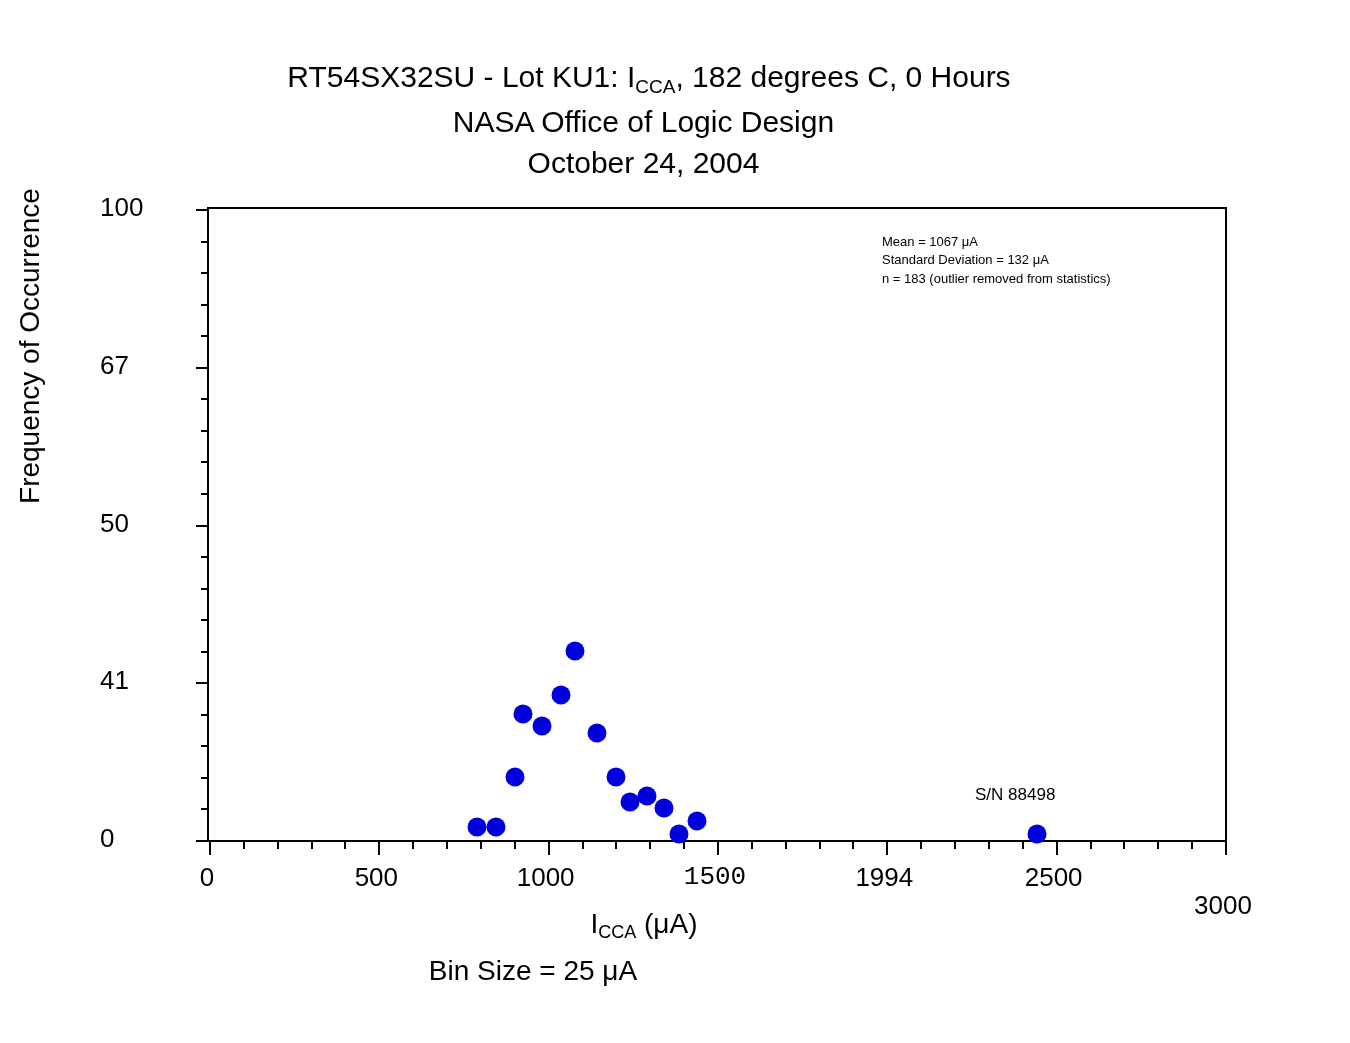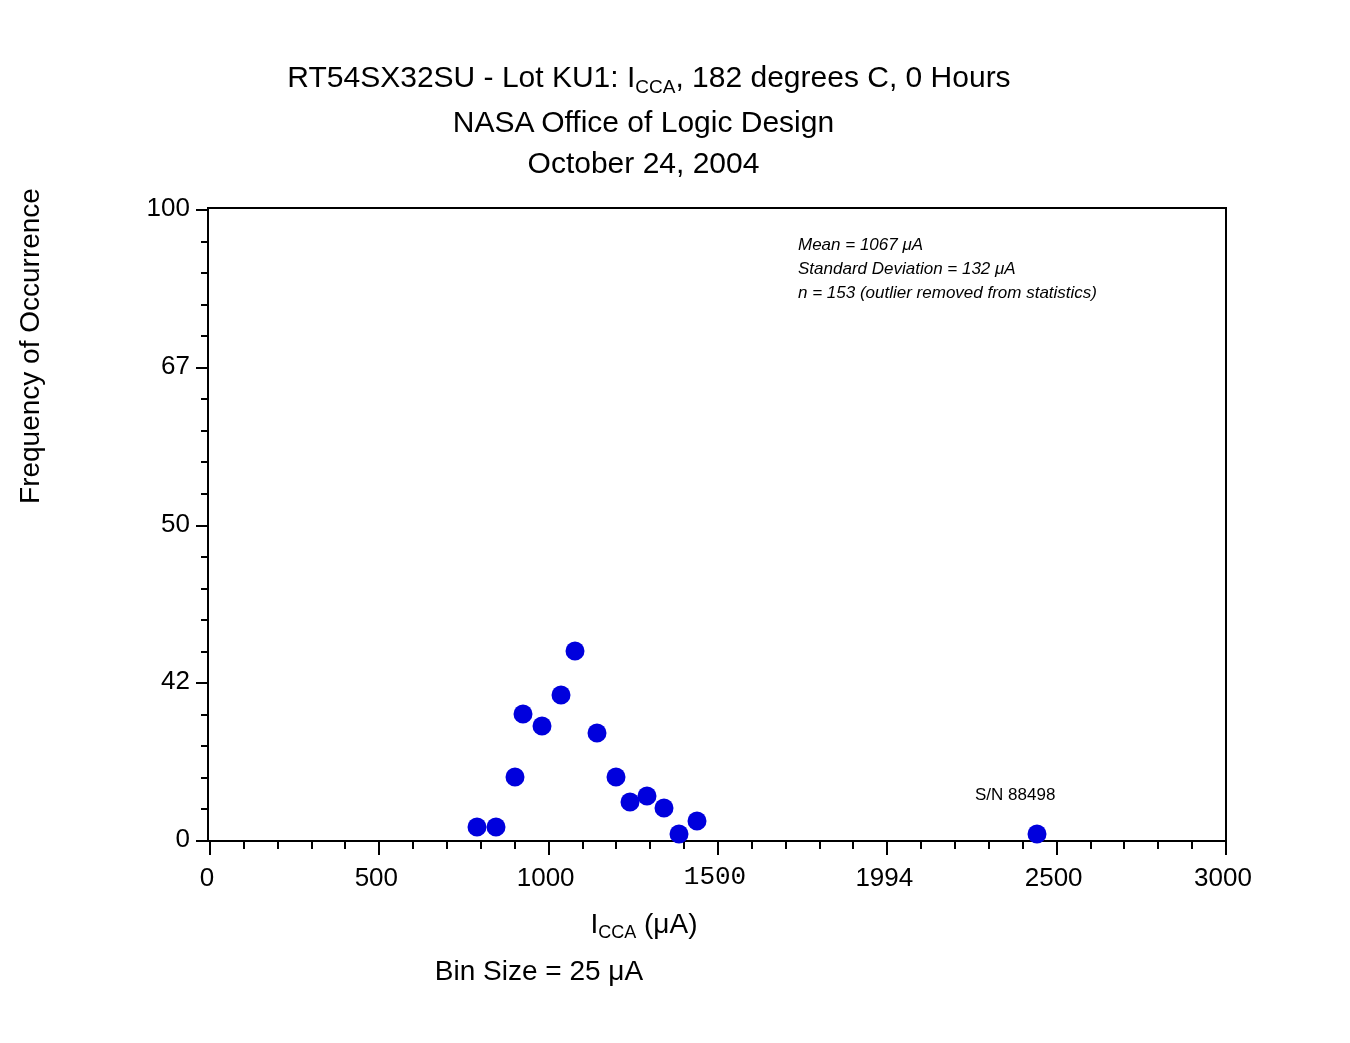--- a/index.html
+++ b/index.html
@@ -80,21 +80,20 @@
     position: absolute;
     left: -8px;
     width: 8px;
     height: 0;
     border-top: 2px solid #000000;
   }
   .ylabel-val {
     position: absolute;
     right: 0;
     width: 90px;
-    text-align: right;
     font-size: 26px;
     transform: translateY(-50%);
     white-space: nowrap;
   }
   #ytick-labels {
     position: absolute;
     left: 85px;
     top: 207px;
     width: 105px;
     height: 631px;
@@ -155,37 +154,35 @@
   }
   #x-axis-title-inner { margin-left: -62px; }
   #bin-size-label {
     position: absolute;
     left: 0;
     top: 955px;
     width: 1128px;
     text-align: center;
     font-size: 28px;
     white-space: nowrap;
-    margin-left: 6px;
   }
   #bin-size-inner { margin-left: -62px; }
   .sub-small {
     font-size: 18px;
     vertical-align: -5px;
   }
 
   
   #stats-box {
     position: absolute;
-    left: 798px;
+    left: 882px;
     top: 233px;
-    font-size: 17px;
+    font-size: 13px;
     line-height: 1.42;
     white-space: nowrap;
-    font-style: italic;
   }
   #sn-label {
     position: absolute;
     left: 975px;
     top: 785px;
     font-size: 17px;
     white-space: nowrap;
   }
 </style>
 </head>
@@ -264,41 +261,41 @@
       <div class="marker" style="left: 437.896px; top: 586.83px; background: rgb(0, 0, 221);"></div>
       <div class="marker" style="left: 454.829px; top: 599.45px; background: rgb(0, 0, 221);"></div>
       <div class="marker" style="left: 469.731px; top: 624.69px; background: rgb(0, 0, 221);"></div>
       <div class="marker" style="left: 487.68px; top: 612.07px; background: rgb(0, 0, 221);"></div>
       <div class="marker" style="left: 828.379px; top: 624.69px; background: rgb(0, 0, 221);"></div>
     </div>
 </div>
 
 <div id="ytick-labels">
     <div class="ylabel-val" style="top: 631px;">0</div>
-    <div class="ylabel-val" style="top: 473.25px;">42</div>
+    <div class="ylabel-val" style="top: 473.25px;">41</div>
     <div class="ylabel-val" style="top: 315.5px;">50</div>
     <div class="ylabel-val" style="top: 157.75px;">67</div>
     <div class="ylabel-val" style="top: 0px;">100</div>
   </div>
 
 <div id="xtick-labels">
     <div class="xlabel-val" style="left: 0px;">0</div>
     <div class="xlabel-val" style="left: 169.333px;">500</div>
     <div class="xlabel-val" style="left: 338.667px;">1000</div>
     <div class="xlabel-val" style="left: 508px; font-family: Liberation Mono, monospace;">1500</div>
     <div class="xlabel-val" style="left: 677.333px;">1994</div>
     <div class="xlabel-val" style="left: 846.667px;">2500</div>
-    <div class="xlabel-val" style="left: 1016px;">3000</div>
+    <div class="xlabel-val" style="left: 1016px; margin-top: 28px;">3000</div>
   </div>
 
 <div id="y-axis-title">Frequency of Occurrence</div>
 
 <div id="x-axis-title"><span id="x-axis-title-inner"><span>I</span><span class="sub-small">CCA</span><span> (μA)</span></span></div>
 
 <div id="bin-size-label"><span id="bin-size-inner">Bin Size = 25 μA</span></div>
 
 <div id="stats-box">
   <div>Mean = 1067 μA</div>
   <div>Standard Deviation = 132 μA</div>
-  <div>n = 153 (outlier removed from statistics)</div>
+  <div>n = 183 (outlier removed from statistics)</div>
 </div>
 
 <div id="sn-label">S/N 88498</div>
 
 </body></html>

